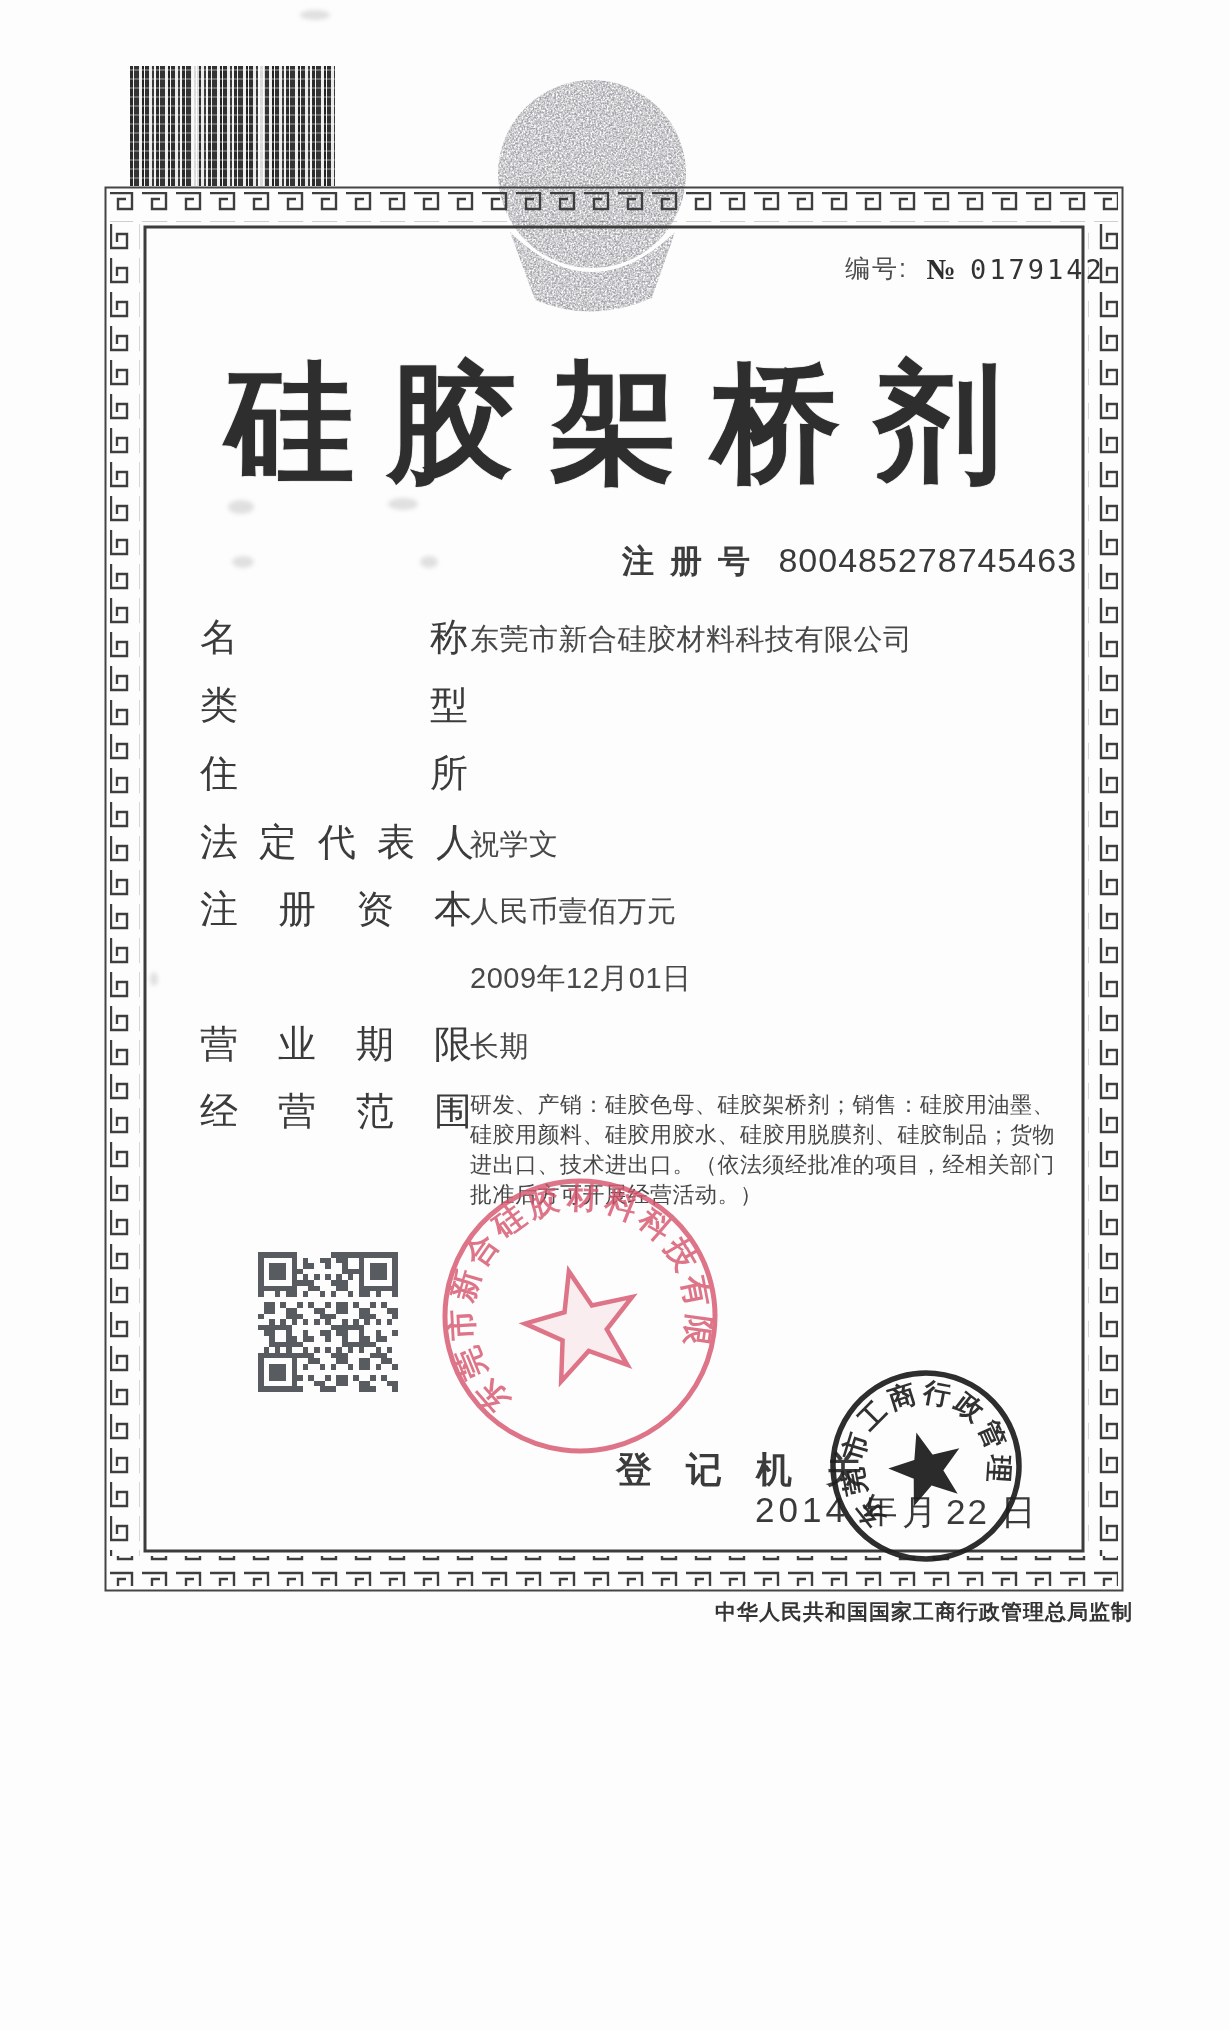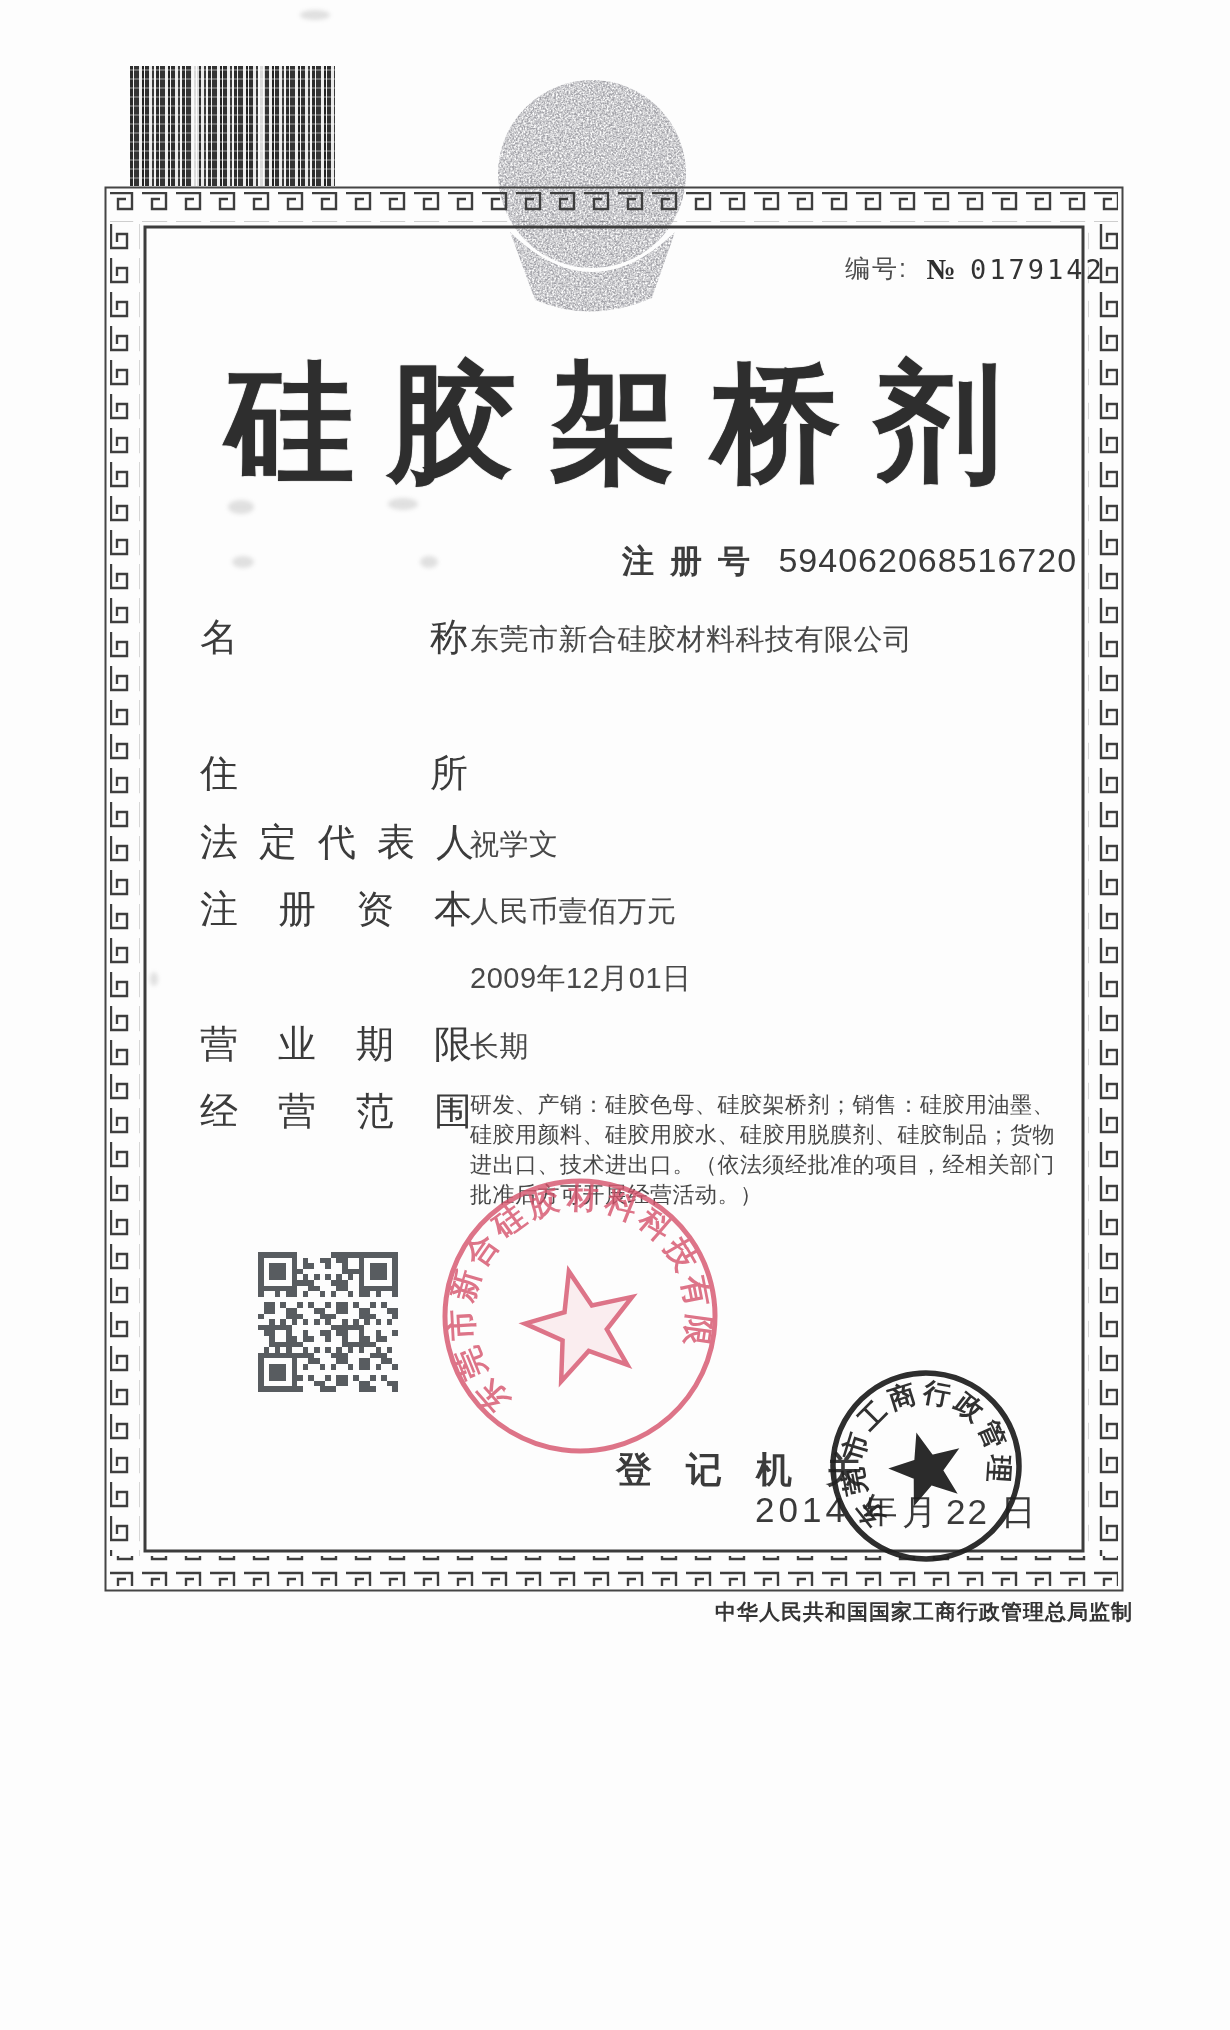--- a/index.html
+++ b/index.html
@@ -113,26 +113,27 @@
   <div class="serial">
     <span class="lbl">编号:</span>
     <span class="sign">№</span>
     <span class="num">0179142</span>
   </div>
 
   <div class="title">硅胶架桥剂</div>
 
   <div class="regno">
     <span class="lbl">注册号</span>
-    <span class="num">594062068516720</span>
+    <span class="num">800485278745463</span>
   </div>
 
   <div class="flabel ls2" style="top:612px">名称</div>
   <div class="fvalue" style="top:620px">东莞市新合硅胶材料科技有限公司</div>
 
+  <div class="flabel ls2" style="top:680px">类型</div>
 
   <div class="flabel ls2" style="top:748px">住所</div>
 
   <div class="flabel ls5" style="top:817px">法定代表人</div>
   <div class="fvalue" style="top:825px">祝学文</div>
 
   <div class="flabel ls4" style="top:884px">注册资本</div>
   <div class="fvalue" style="top:892px">人民币壹佰万元</div>
 
   <div class="fvalue" style="top:959px">2009年12月01日</div>

